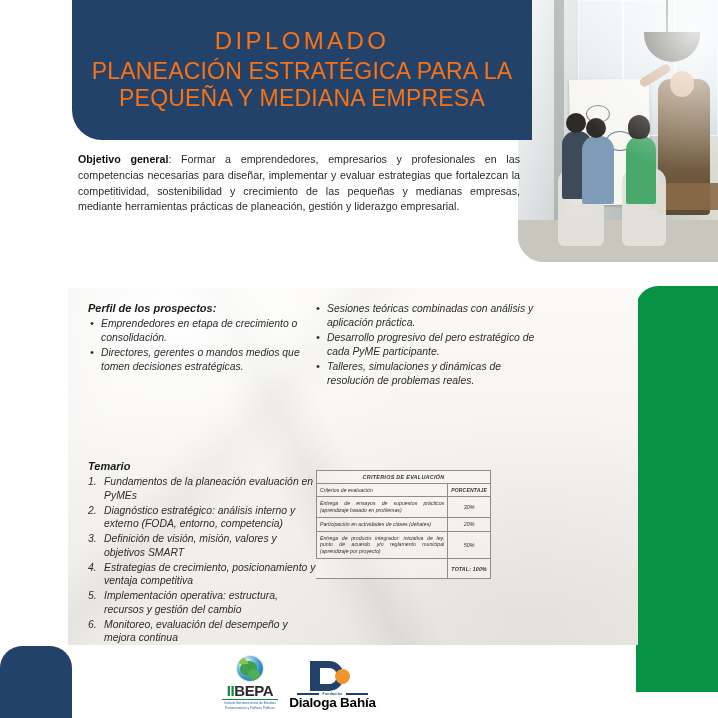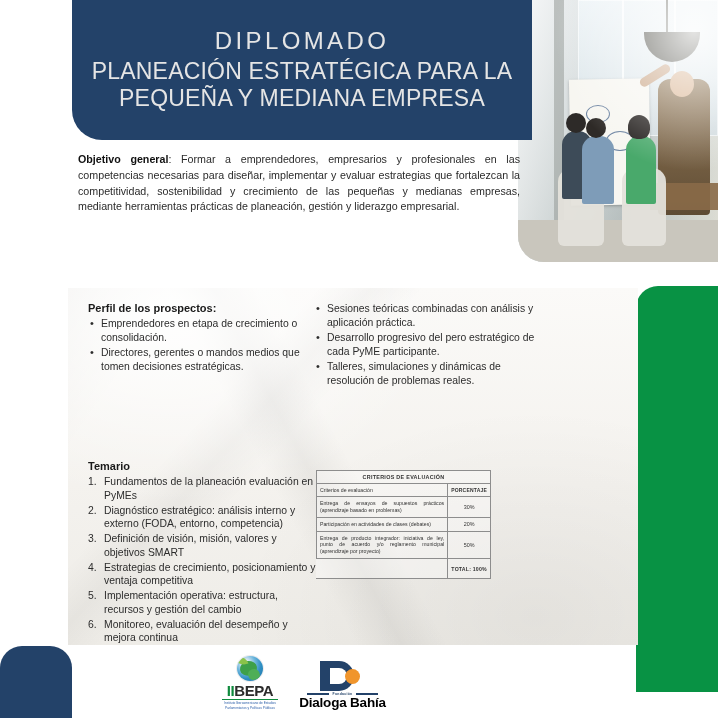--- a/index.html
+++ b/index.html
@@ -43,21 +43,21 @@
   .hp-floor{position:absolute;left:0;bottom:0;width:100%;height:16%;background:#c9c6bd;}
   .hp-pillar{position:absolute;left:18%;top:0;width:5%;height:100%;background:rgba(150,155,152,.55);}
   .hp-sheen{position:absolute;inset:0;background:
      radial-gradient(circle at 88% 12%, rgba(255,255,255,.85), rgba(255,255,255,0) 48%);}
 
   
   .title-panel{
     position:absolute;left:72px;top:0;width:460px;height:140px;
     background:#234269;border-radius:0 0 0 30px;
     display:flex;flex-direction:column;align-items:center;justify-content:center;
-    color:#e5e5e5;text-align:center;z-index:3;
+    color:#f97316;text-align:center;z-index:3;
   }
   .t-diplomado{font-size:24px;letter-spacing:3.4px;font-weight:400;line-height:1.1;margin-bottom:4px;}
   .t-main{font-size:23px;font-weight:normal;line-height:1.18;letter-spacing:.2px;padding:0 14px;}
 
   
   .objective{
     position:absolute;left:78px;top:152px;width:442px;
     font-size:10.7px;line-height:1.48;color:#2b2b2b;text-align:justify;
     z-index:4;
   }
@@ -85,21 +85,21 @@
     z-index:2;
   }
   .paper::after{
     content:"";position:absolute;inset:0;
     background:
       radial-gradient(ellipse at 18% 8%, rgba(255,255,255,.9), rgba(255,255,255,0) 40%),
       radial-gradient(ellipse at 82% 92%, rgba(0,0,0,.05), rgba(0,0,0,0) 45%);
     pointer-events:none;
   }
 
-  .content{position:absolute;inset:0;z-index:3;}
+  .content{position:absolute;inset:0;z-index:3;font-style:italic;}
 
   .col-head{font-size:11px;font-weight:bold;color:#1a1a1a;margin-bottom:3px;}
   .bul{list-style:none;margin:0;padding:0;}
   .bul li{
     position:relative;padding-left:13px;font-size:10.4px;line-height:1.30;
     color:#2c2c2c;margin-bottom:2px;
   }
   .bul li::before{content:"•";position:absolute;left:2px;top:-1px;font-size:11px;color:#2c2c2c;}
 
   .perfil{position:absolute;left:20px;top:14px;width:222px;}
@@ -122,21 +122,21 @@
   .crit-title{text-align:center;font-size:5.4px;letter-spacing:.3px;font-weight:600;padding:4px 2px;}
   .crit-sub{font-size:5.2px;font-weight:500;}
   .crit-sub.r{text-align:center;font-weight:700;font-size:5px;letter-spacing:.2px;}
   .crit-cell{text-align:justify;line-height:1.32;font-size:5.2px;}
   .crit-pct{text-align:center;width:34px;font-size:5.4px;}
   .crit-total{text-align:center;font-weight:700;font-size:5.2px;letter-spacing:.2px;}
   .crit-empty{height:13px;border-left-color:transparent !important;border-bottom-color:#8d8d8d !important;}
 
   
   .logos{position:absolute;left:215px;top:654px;width:185px;height:56px;z-index:4;
-    display:flex;align-items:flex-end;gap:10px;}
+    display:flex;align-items:flex-end;}
   .logo-iibepa{position:relative;width:70px;height:54px;display:flex;flex-direction:column;align-items:center;}
   .globe{width:26px;height:26px;border-radius:50%;
     background:radial-gradient(circle at 34% 30%,#ffffff 0%,#cfe3ef 18%,#6fb7dd 38%,#2f8fc4 62%,#1d6f9e 100%);
     position:relative;overflow:hidden;box-shadow:0 0 0 1px rgba(0,0,0,.08);}
   .globe::before{content:"";position:absolute;left:3px;top:5px;width:17px;height:15px;
     background:#3ea04a;border-radius:48% 52% 40% 60%/55% 45% 55% 45%;transform:rotate(-8deg);}
   .globe::after{content:"";position:absolute;left:11px;top:13px;width:12px;height:11px;
     background:#4fae57;border-radius:55% 45% 60% 40%/45% 60% 40% 55%;}
   .globe-leaf{position:absolute;left:-2px;top:-1px;width:12px;height:11px;background:#8bc34a;
     border-radius:0 100% 0 100%;transform:rotate(-20deg);z-index:2;}

